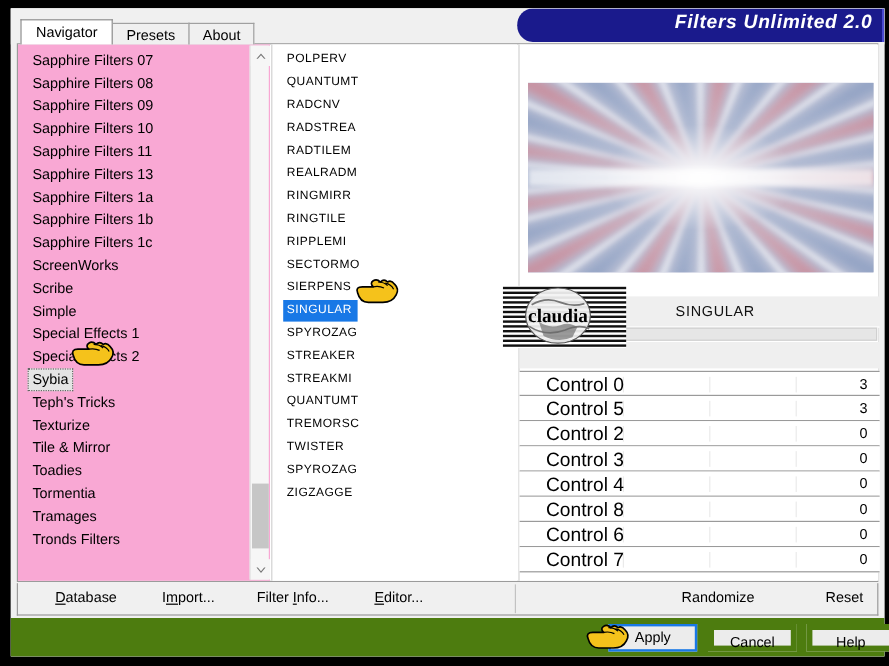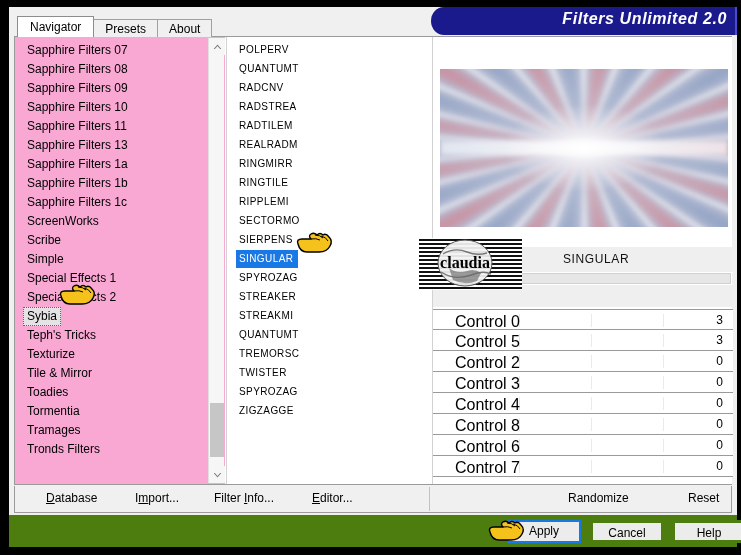--- a/index.html
+++ b/index.html
@@ -336,21 +336,21 @@
     white-space: pre;
   }
   .status-line { display: flex; }
   .status-label { width: 50px; }
   .dlg-btn {
     position: absolute;
     top: 5px;
     height: 23px;
     width: 74px;
     background: #ececec;
-    border: 3px solid #4d7c0f;
+    border: 5px solid #4d7c0f;
     font-family: "Liberation Sans", sans-serif;
     font-size: 12px;
     color: #000;
     text-align: center;
     line-height: 21px;
     box-sizing: border-box;
     cursor: default;
     user-select: none;
   }
   .dlg-btn.default {

